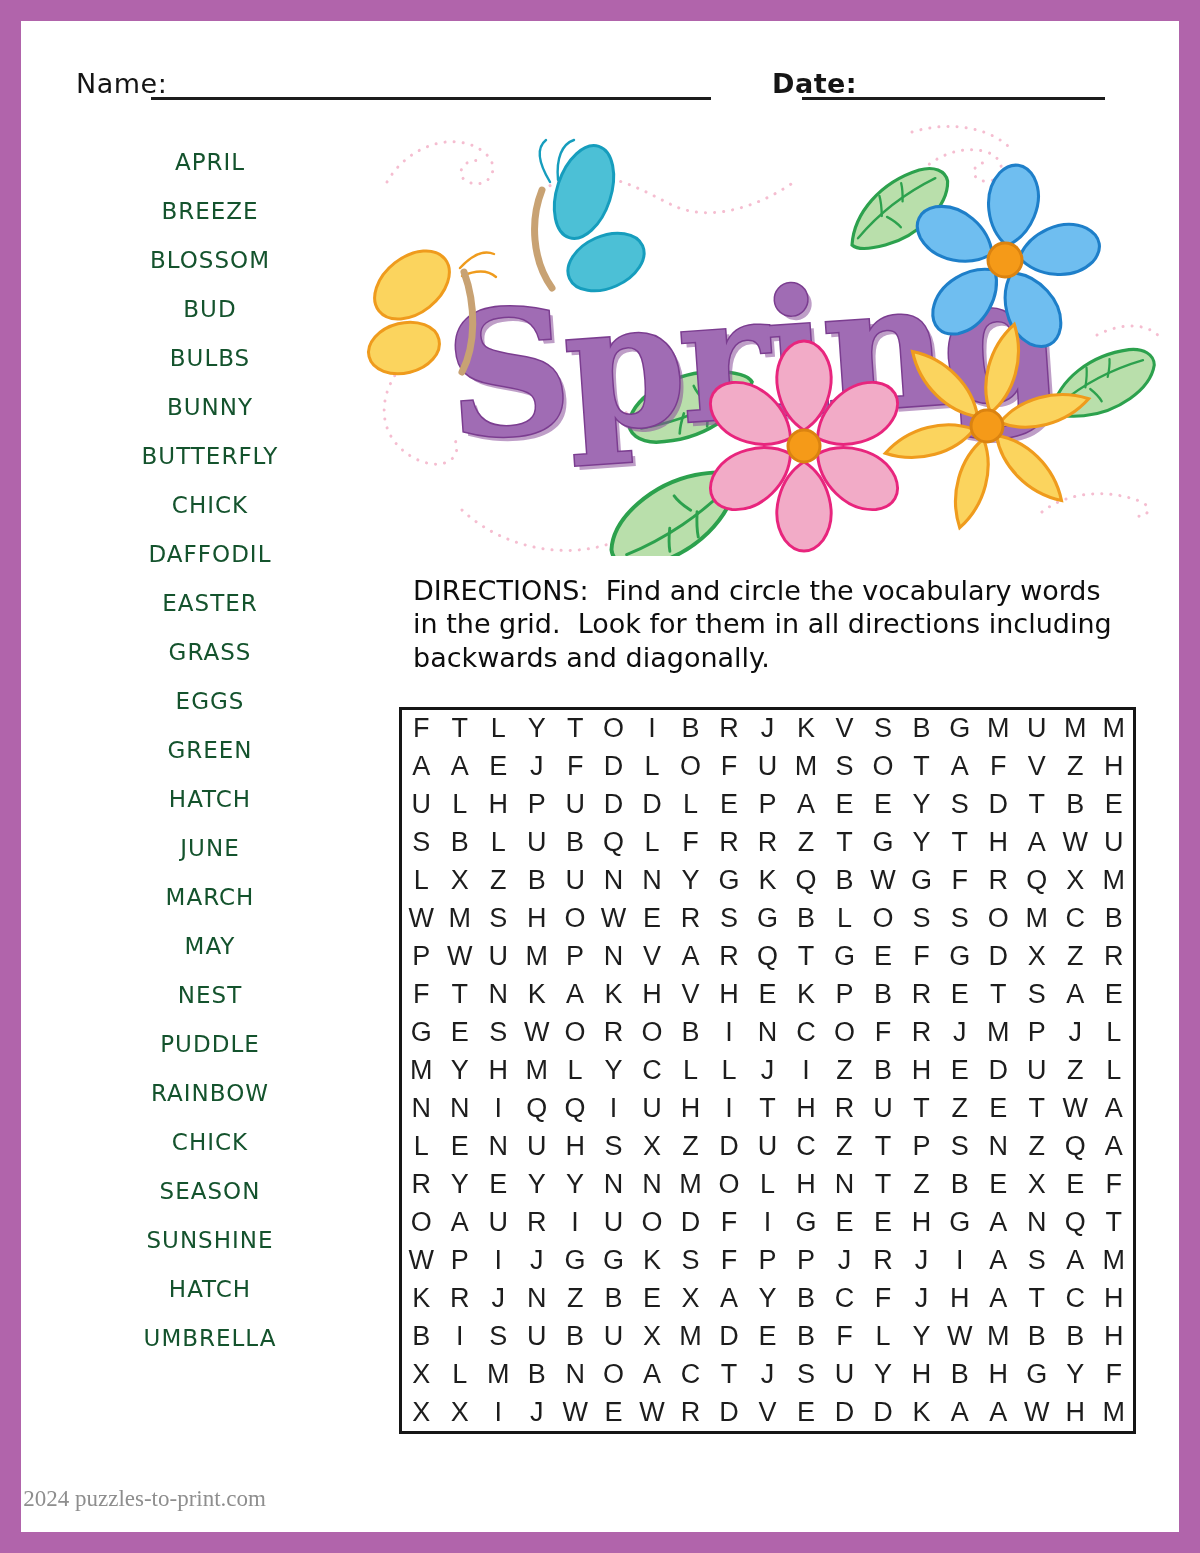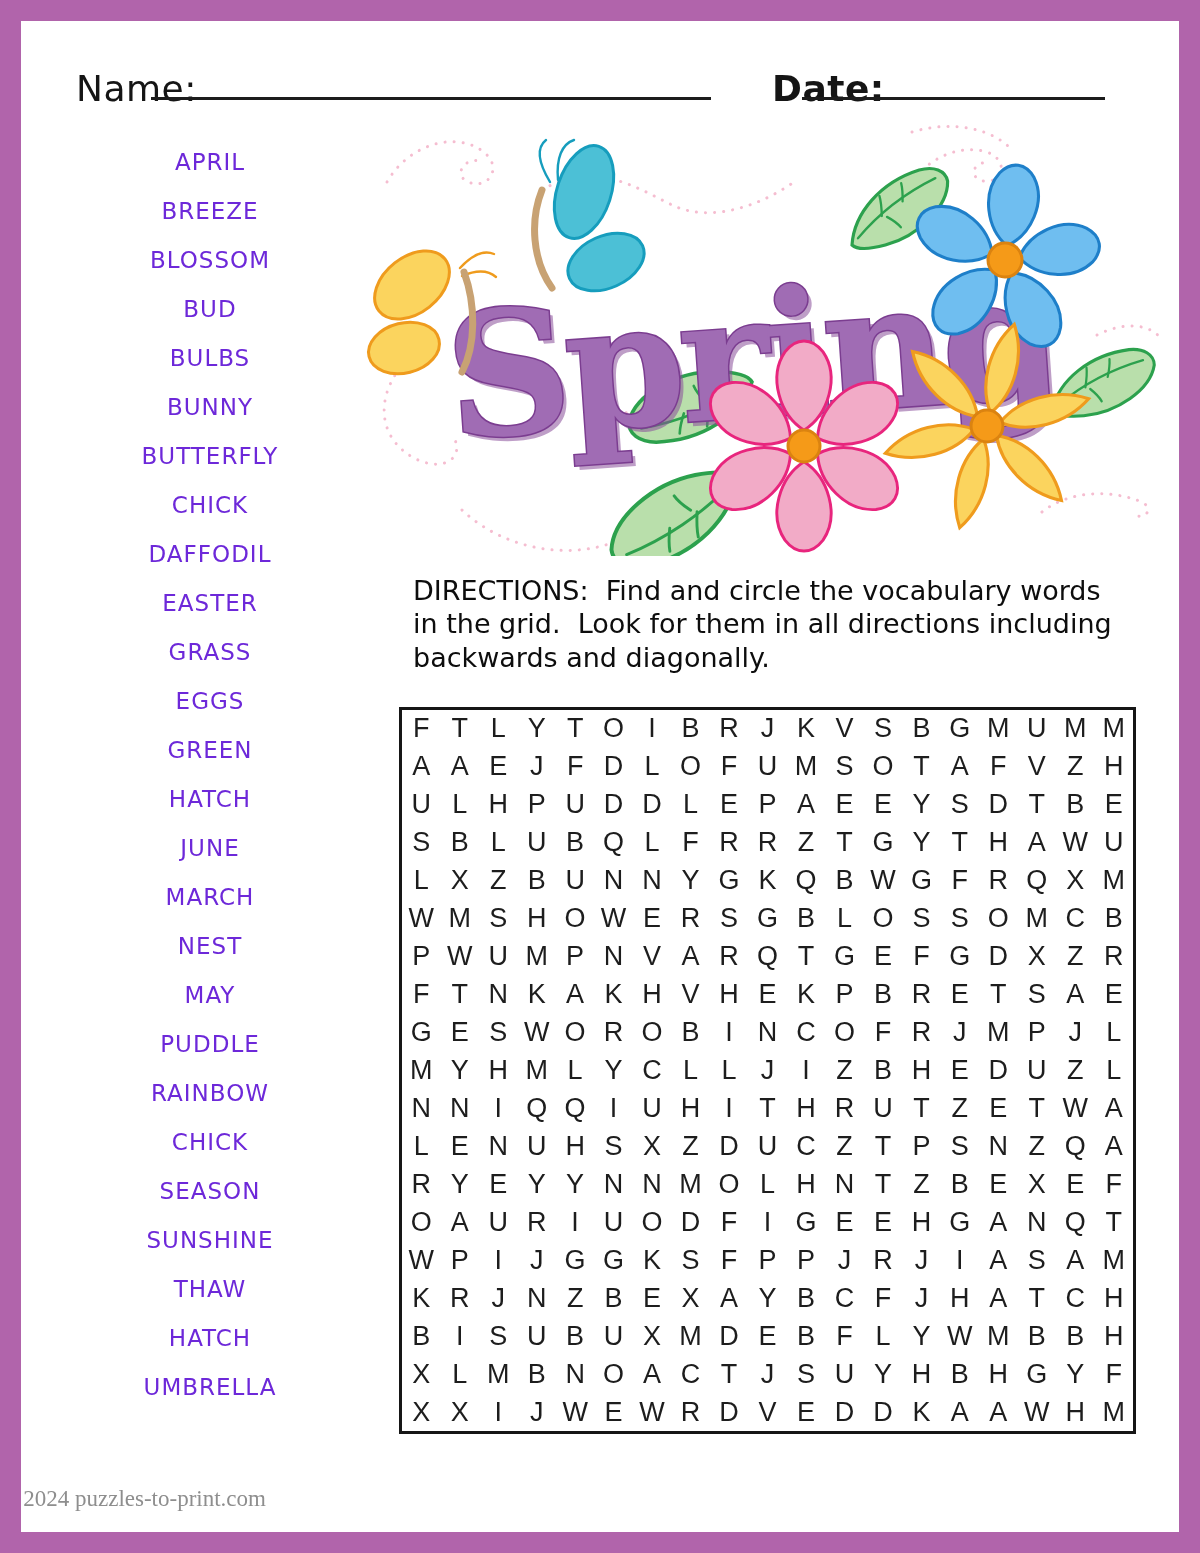--- a/index.html
+++ b/index.html
@@ -24,31 +24,31 @@
     --grid-text:#1d1d1d;
     --footer-gray:#8e8e8e;
     --ink:#151515;
   }
   *{margin:0;padding:0;box-sizing:border-box;}
   body{background:#fff;font-family:"DejaVu Sans",sans-serif;}
   .page{position:relative;width:1200px;height:1553px;background:#fff;overflow:hidden;}
   .frame{position:absolute;inset:0;border:21px solid var(--border-color);pointer-events:none;z-index:5;}
 
   
-  .hdr-label{position:absolute;font-size:36px;color:var(--ink);letter-spacing:0.5px;}
+  .hdr-label{position:absolute;font-size:27px;color:var(--ink);letter-spacing:0.5px;}
   .name-label{left:76px;top:68px;}
   .date-label{left:772px;top:68px;font-weight:bold;}
   .write-line{position:absolute;height:0;border-bottom:3px solid #1c1c1c;}
   .name-line{left:151px;top:97px;width:560px;}
   .date-line{left:802px;top:97px;width:303px;}
 
   
   .word-list{position:absolute;left:80px;top:137px;width:260px;list-style:none;}
   .word-list li{height:49px;display:flex;align-items:center;justify-content:center;
-    font-size:23px;color:#6d28d9;letter-spacing:1px;}
+    font-size:23px;color:#14532d;letter-spacing:1px;}
 
   
   .title-art{position:absolute;left:352px;top:120px;width:812px;height:436px;}
   .petal-pink{fill:var(--pink-flower);stroke:var(--pink-outline);stroke-width:2.6;}
   .petal-yellow{fill:var(--yellow-flower);stroke:var(--yellow-outline);stroke-width:2.8;}
   .petal-blue{fill:var(--blue-flower);stroke:var(--blue-outline);stroke-width:3;}
   .fcenter{fill:var(--flower-center);stroke:var(--flower-center-outline);stroke-width:3;}
   .leafshape{fill:var(--leaf-green);stroke:var(--leaf-outline);stroke-width:3;}
   .leafvein{fill:none;stroke:var(--leaf-outline);stroke-width:2.2;stroke-linecap:round;}
   .wing-teal{fill:var(--teal-butterfly);stroke:var(--teal-outline);stroke-width:3;}
@@ -98,28 +98,27 @@
       <li>BUTTERFLY</li>
       <li>CHICK</li>
       <li>DAFFODIL</li>
       <li>EASTER</li>
       <li>GRASS</li>
       <li>EGGS</li>
       <li>GREEN</li>
       <li>HATCH</li>
       <li>JUNE</li>
       <li>MARCH</li>
+      <li>MAY</li>
       <li>NEST</li>
-      <li>MAY</li>
       <li>PUDDLE</li>
       <li>RAINBOW</li>
       <li>CHICK</li>
       <li>SEASON</li>
       <li>SUNSHINE</li>
-      <li>THAW</li>
       <li>HATCH</li>
       <li>UMBRELLA</li>
     </ul>
 
   <svg class="title-art" viewBox="0 0 812 436" xmlns="http://www.w3.org/2000/svg">
     <defs>
       <g id="leaf">
         <path class="leafshape" d="M0,0 C16,-26 52,-40 90,-33 C104,-30 112,-21 109,-11 C98,11 60,22 28,15 C11,11 2,6 0,0 Z"></path>
         <path class="leafvein" d="M8,-3 C35,-14 68,-20 100,-19"></path>
         <path class="leafvein" d="M38,-11 C42,-19 44,-24 45,-29"></path>

